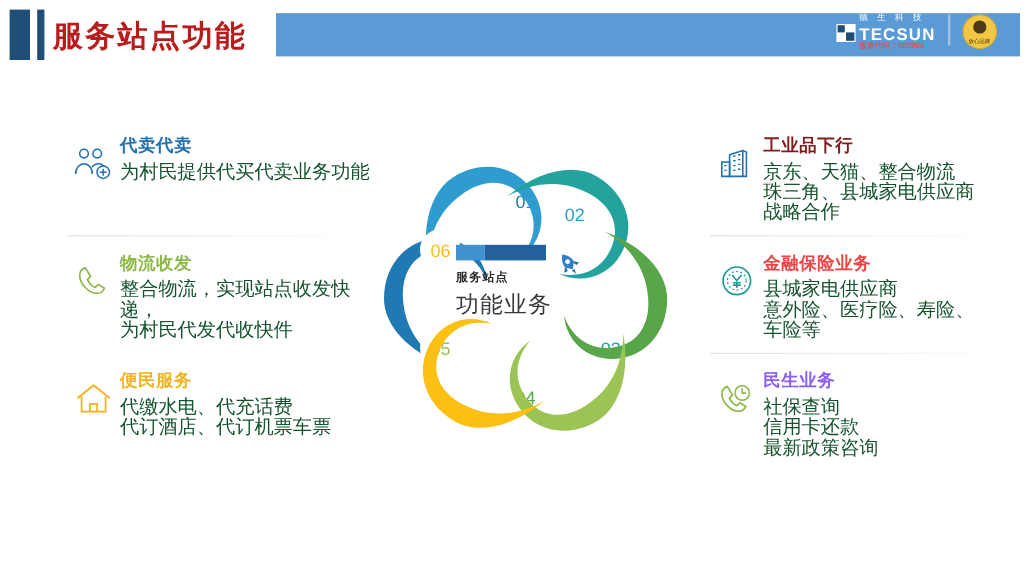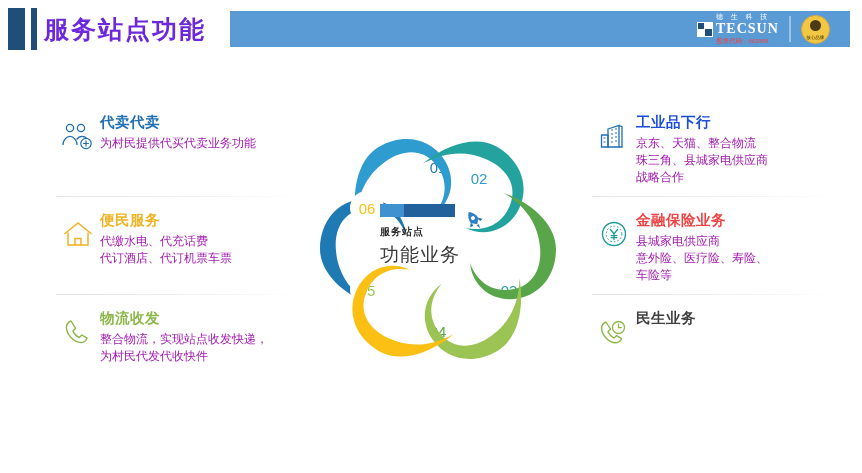--- a/index.html
+++ b/index.html
@@ -38,42 +38,41 @@
     width: 6px;
     height: 42px;
     background: #1f4e79;
   }
   .header-title {
     position: absolute;
     left: 44px;
     top: 13px;
     font-size: 25px;
     font-weight: bold;
-    color: #6d28d9;
+    color: #b91c1c;
     letter-spacing: 2px;
     white-space: nowrap;
   }
   .header-blueblock {
     position: absolute;
     left: 230px;
     top: 11px;
     width: 620px;
     height: 36px;
     background: #5b9bd5;
   }
   .header-logo {
     position: absolute;
     left: 697px;
     top: 12px;
     width: 152px;
     height: 34px;
     display: flex;
-    align-items: center;
+    align-items: flex-start;
     gap: 6px;
-    font-family: Liberation Serif, serif;
   }
   .logo-block {
     display: flex;
     flex-direction: column;
     align-items: flex-start;
     line-height: 1;
   }
   .logo-row {
     display: flex;
     align-items: center;
@@ -200,22 +199,22 @@
   }
   .f-text { padding-top: 2px; }
   .f-title {
     font-size: 14.5px;
     font-weight: bold;
     line-height: 19px;
     letter-spacing: 0.5px;
     margin-bottom: 3px;
   }
   .f-desc {
-    font-size: 12px;
-    color: #a21caf;
+    font-size: 16px;
+    color: #14532d;
     line-height: 17px;
     white-space: pre-line;
   }
 
   
   .diagram {
     position: absolute;
     left: 302px;
     top: 33px;
     width: 272px;
@@ -303,62 +302,62 @@
       <div class="f-text">
         <div class="f-title" style="color:#1f6fb2">代卖代卖</div>
         <div class="f-desc">为村民提供代买代卖业务功能</div>
       </div>
       <div class="divider"></div>
     </div>
 
     <div class="feature">
       <div class="f-icon">
         <svg width="34" height="32" viewBox="0 0 34 32" fill="none">
+          <path d="M10 5c-2.5 1-4.6 3.3-4.6 6.3 0 7.2 7.6 15.2 14.4 15.2 3 0 5.2-2 6.3-4.3l-5.2-3.2-2.6 2.6c-2.6-1.2-5.3-4-6.4-6.6l2.7-2.6L10 5z" stroke="#8cb84a" stroke-width="1.4" fill="none" stroke-linejoin="round"></path>
+        </svg>
+      </div>
+      <div class="f-text">
+        <div class="f-title" style="color:#8cb84a">物流收发</div>
+        <div class="f-desc">整合物流，实现站点收发快递，
+为村民代发代收快件</div>
+      </div>
+
+    </div>
+
+    <div class="feature">
+      <div class="f-icon">
+        <svg width="34" height="32" viewBox="0 0 34 32" fill="none">
           <path d="M4 15.5L17 5l13 10.5" stroke="#f0b323" stroke-width="1.5" fill="none" stroke-linecap="round"></path>
           <path d="M7 14.5V27h20V14.5" stroke="#f0b323" stroke-width="1.5" fill="none"></path>
           <path d="M14 27v-6.5h6V27" stroke="#f0b323" stroke-width="1.5" fill="none"></path>
         </svg>
       </div>
       <div class="f-text">
         <div class="f-title" style="color:#f0b323">便民服务</div>
         <div class="f-desc">代缴水电、代充话费
 代订酒店、代订机票车票</div>
       </div>
       <div class="divider"></div>
-    </div>
-
-    <div class="feature">
-      <div class="f-icon">
-        <svg width="34" height="32" viewBox="0 0 34 32" fill="none">
-          <path d="M10 5c-2.5 1-4.6 3.3-4.6 6.3 0 7.2 7.6 15.2 14.4 15.2 3 0 5.2-2 6.3-4.3l-5.2-3.2-2.6 2.6c-2.6-1.2-5.3-4-6.4-6.6l2.7-2.6L10 5z" stroke="#8cb84a" stroke-width="1.4" fill="none" stroke-linejoin="round"></path>
-        </svg>
-      </div>
-      <div class="f-text">
-        <div class="f-title" style="color:#8cb84a">物流收发</div>
-        <div class="f-desc">整合物流，实现站点收发快递，
-为村民代发代收快件</div>
-      </div>
-
     </div>
 
   </div>
 
   <div class="col col-right">
 
     <div class="feature">
       <div class="f-icon">
         <svg width="34" height="32" viewBox="0 0 34 32" fill="none">
           <path d="M11 9L22 5.5V27H11V9z" stroke="#1f6fb2" stroke-width="1.3" fill="none"></path>
           <path d="M4.5 15H11V27H4.5V15z" stroke="#1f6fb2" stroke-width="1.3" fill="none"></path>
           <path d="M14 10h2M18 9h2M14 14h2M18 13h2M14 18h2M18 17h2M14 22h2M18 21h2M6.5 18h2M6.5 22h2" stroke="#1f6fb2" stroke-width="1.2"></path>
           <path d="M22 5.5l3 1.2V27h-3" stroke="#1f6fb2" stroke-width="1.3" fill="none"></path>
         </svg>
       </div>
       <div class="f-text">
-        <div class="f-title" style="color:#1d4ed8">工业品下行</div>
+        <div class="f-title" style="color:#7f1d1d">工业品下行</div>
         <div class="f-desc">京东、天猫、整合物流
 珠三角、县城家电供应商
 战略合作</div>
       </div>
       <div class="divider"></div>
     </div>
 
     <div class="feature">
       <div class="f-icon">
         <svg width="34" height="32" viewBox="0 0 34 32" fill="none">
@@ -378,21 +377,24 @@
 
     <div class="feature">
       <div class="f-icon">
         <svg width="34" height="32" viewBox="0 0 34 32" fill="none">
           <path d="M9 6c-2.4 1-4.4 3.2-4.4 6.1 0 7 7.3 14.7 13.9 14.7 2.9 0 5-1.9 6.1-4.1l-5-3.1-2.5 2.5c-2.5-1.2-5.1-3.9-6.2-6.4l2.6-2.5L9 6z" stroke="#8cb84a" stroke-width="1.4" fill="none" stroke-linejoin="round"></path>
           <circle cx="21.5" cy="11.5" r="6" stroke="#8cb84a" stroke-width="1.3" fill="#fff"></circle>
           <path d="M21.5 8v3.6h2.8" stroke="#8cb84a" stroke-width="1.3" fill="none" stroke-linecap="round"></path>
         </svg>
       </div>
       <div class="f-text">
-        <div class="f-title" style="color:#404040">民生业务</div>
+        <div class="f-title" style="color:#8b5cf6">民生业务</div>
+        <div class="f-desc">社保查询
+信用卡还款
+最新政策咨询</div>
       </div>
 
     </div>
 
   </div>
 
   <div class="diagram">
     <svg width="272" height="300" viewBox="0 0 272 300">
       <g transform="translate(136,150)">
 

